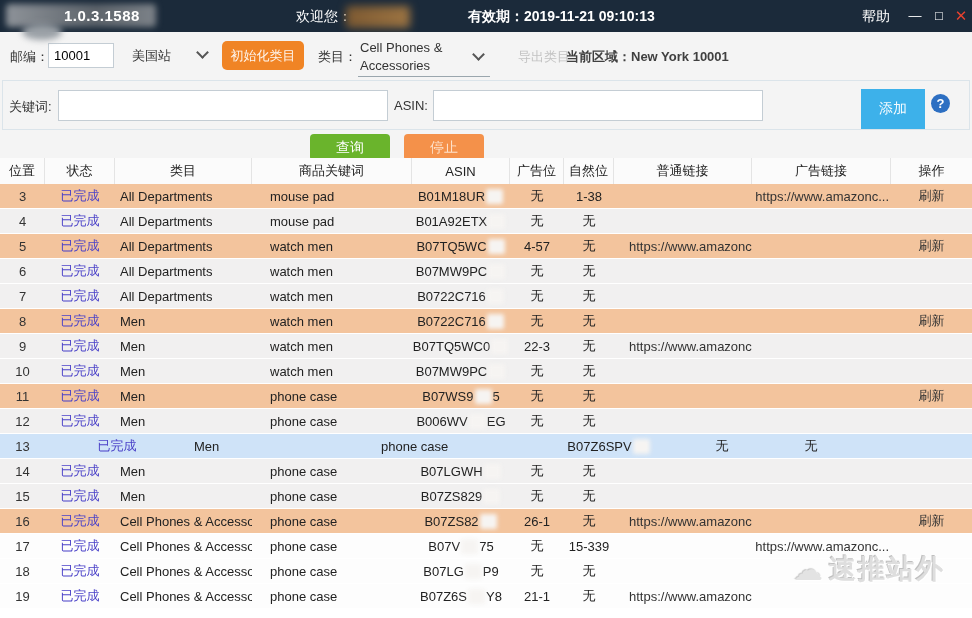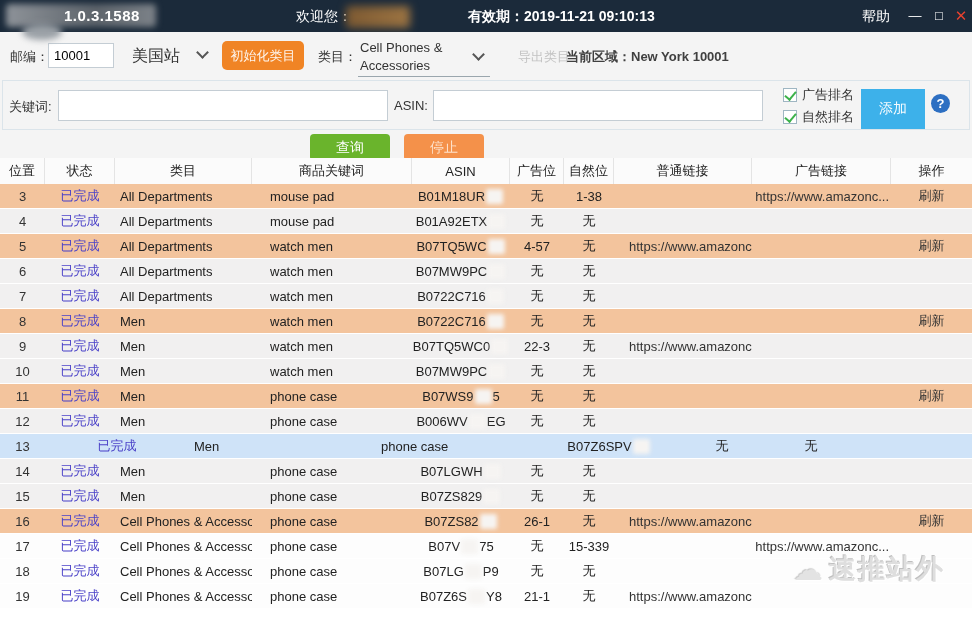--- a/index.html
+++ b/index.html
@@ -22,21 +22,21 @@
   .win-min { left:904px; } .win-max { left:928px; }
   .win-close { left:950px; color:#e8422f; font-weight:bold; font-size:15px; }
 
   
   .panel { position:absolute; left:0; top:32px; width:972px; height:134px; background:#f4f4f4; border-bottom:1px solid #e3e3e3; }
 
   .toolbar { position:absolute; left:0; top:0; width:972px; height:48px; }
   .lbl { color:#333; font-size:13px; }
   .zip-label { position:absolute; left:10px; top:16px; }
   .zip-input { position:absolute; left:48px; top:11px; width:66px; height:25px; border:1px solid #c4cdd4; background:#fff; padding:0 5px; font-size:13px; font-family:inherit; }
-  .site-select { position:absolute; left:132px; top:10px; width:80px; height:28px; line-height:28px; font-size:16px; color:#333; cursor:pointer; }
+  .site-select { position:absolute; left:132px; top:10px; width:80px; height:28px; line-height:28px; font-size:13px; color:#333; cursor:pointer; }
   .chev { display:inline-block; width:9px; height:9px; border-right:2px solid #555; border-bottom:2px solid #555; transform:rotate(45deg); }
   .site-chev { position:absolute; left:198px; top:16px; }
   .init-btn { position:absolute; left:222px; top:9px; width:82px; height:29px; background:#f08425; border:none; border-radius:5px;
     color:rgba(255,255,255,.92); font-size:13px; cursor:pointer; font-family:inherit; }
   .cat-label { position:absolute; left:318px; top:16px; }
   .cat-select { position:absolute; left:358px; top:3px; width:132px; height:42px; border-bottom:1px solid #9aa6ad; cursor:pointer;
     font-size:13px; color:#333; line-height:1.35; padding:4px 18px 0 2px; }
   .cat-chev { position:absolute; left:474px; top:18px; }
   .export-link { position:absolute; left:518px; top:16px; color:#c3c3c3; cursor:default; }
   .region-label { position:absolute; left:566px; top:16px; color:#404040; font-weight:bold; }
@@ -121,30 +121,20 @@
     <span class="chev cat-chev"></span>
     <span class="export-link">导出类目</span>
     <span class="region-label">当前区域：New York 10001</span>
   </div>
 
   <div class="querybox">
     <span class="lbl kw-label">关键词:</span>
     <input class="kw-input" value="" style="">
     <span class="lbl asin-label">ASIN:</span>
     <input class="asin-input" value="" style="">
-    <div class="chk-group">
-      <div class="chk-row">
-        <span class="chk-box"></span>
-        <span class="lbl">广告排名</span>
-      </div>
-      <div class="chk-row">
-        <span class="chk-box"></span>
-        <span class="lbl">自然排名</span>
-      </div>
-    </div>
     <button class="add-btn">添加</button>
     <span class="help-circle">?</span>
   </div>
 
   <div class="actions">
     <button class="query-btn">查询</button>
     <button class="stop-btn">停止</button>
   </div>
 </div>
 

